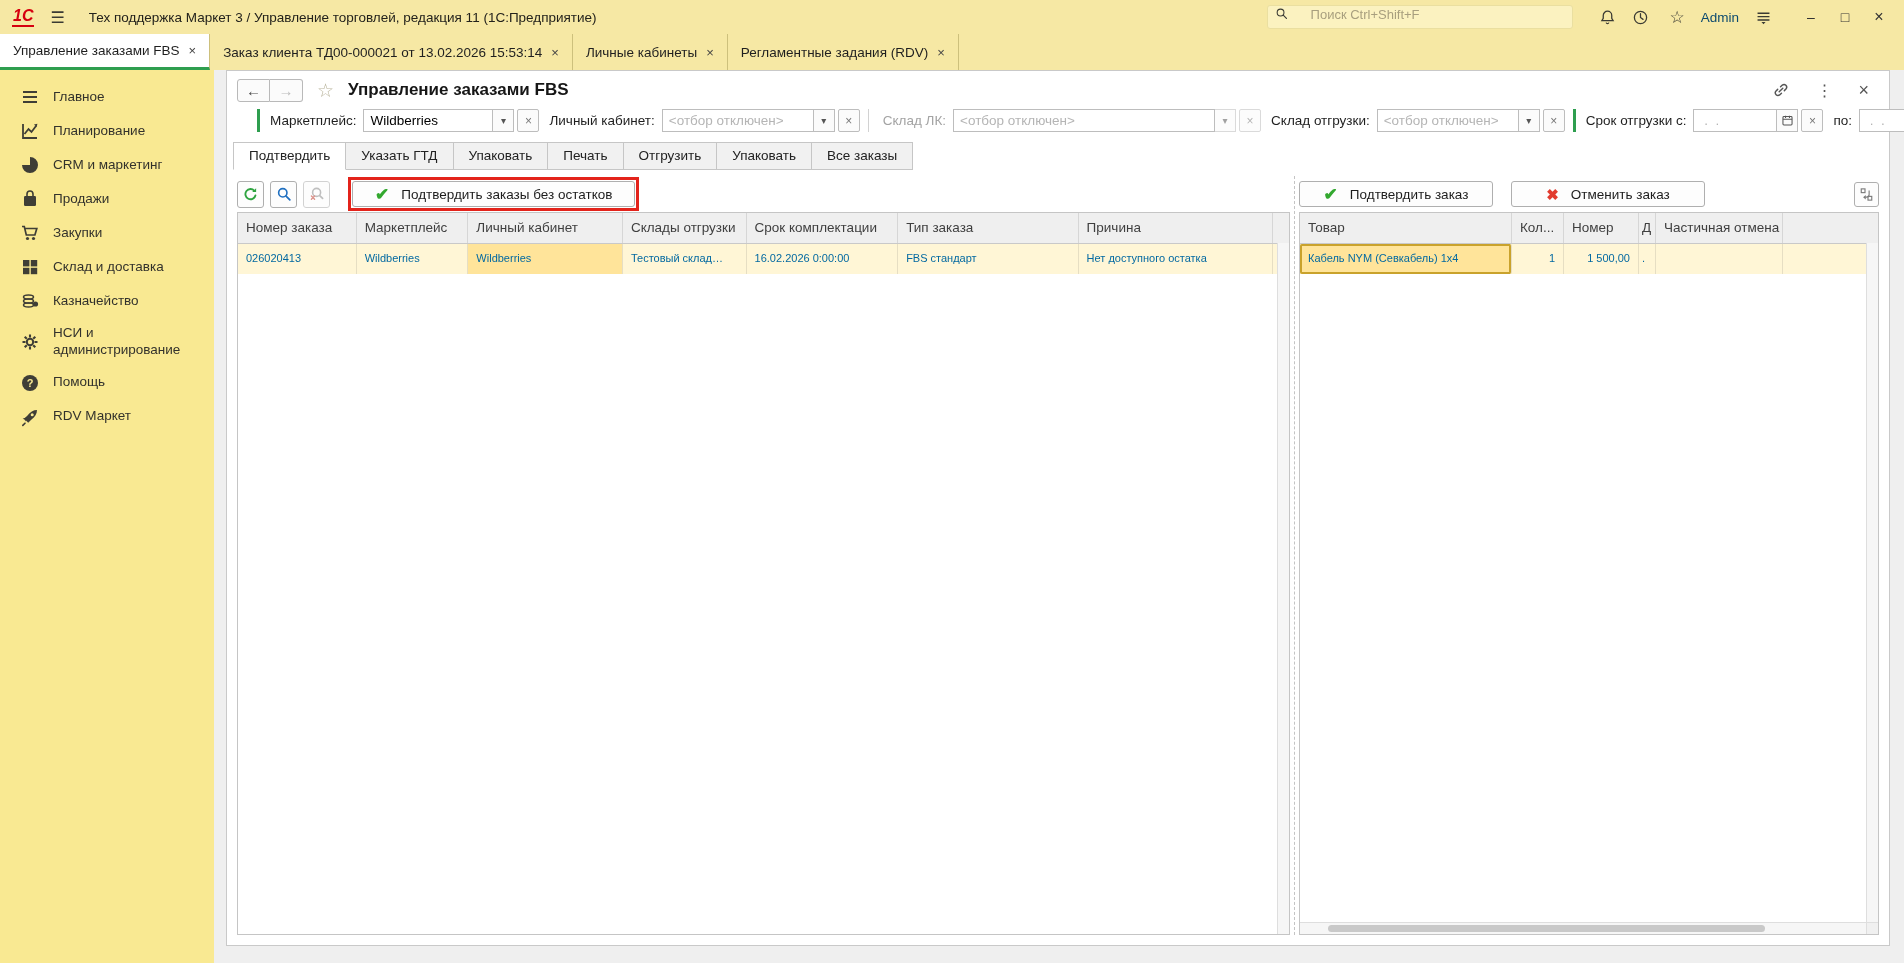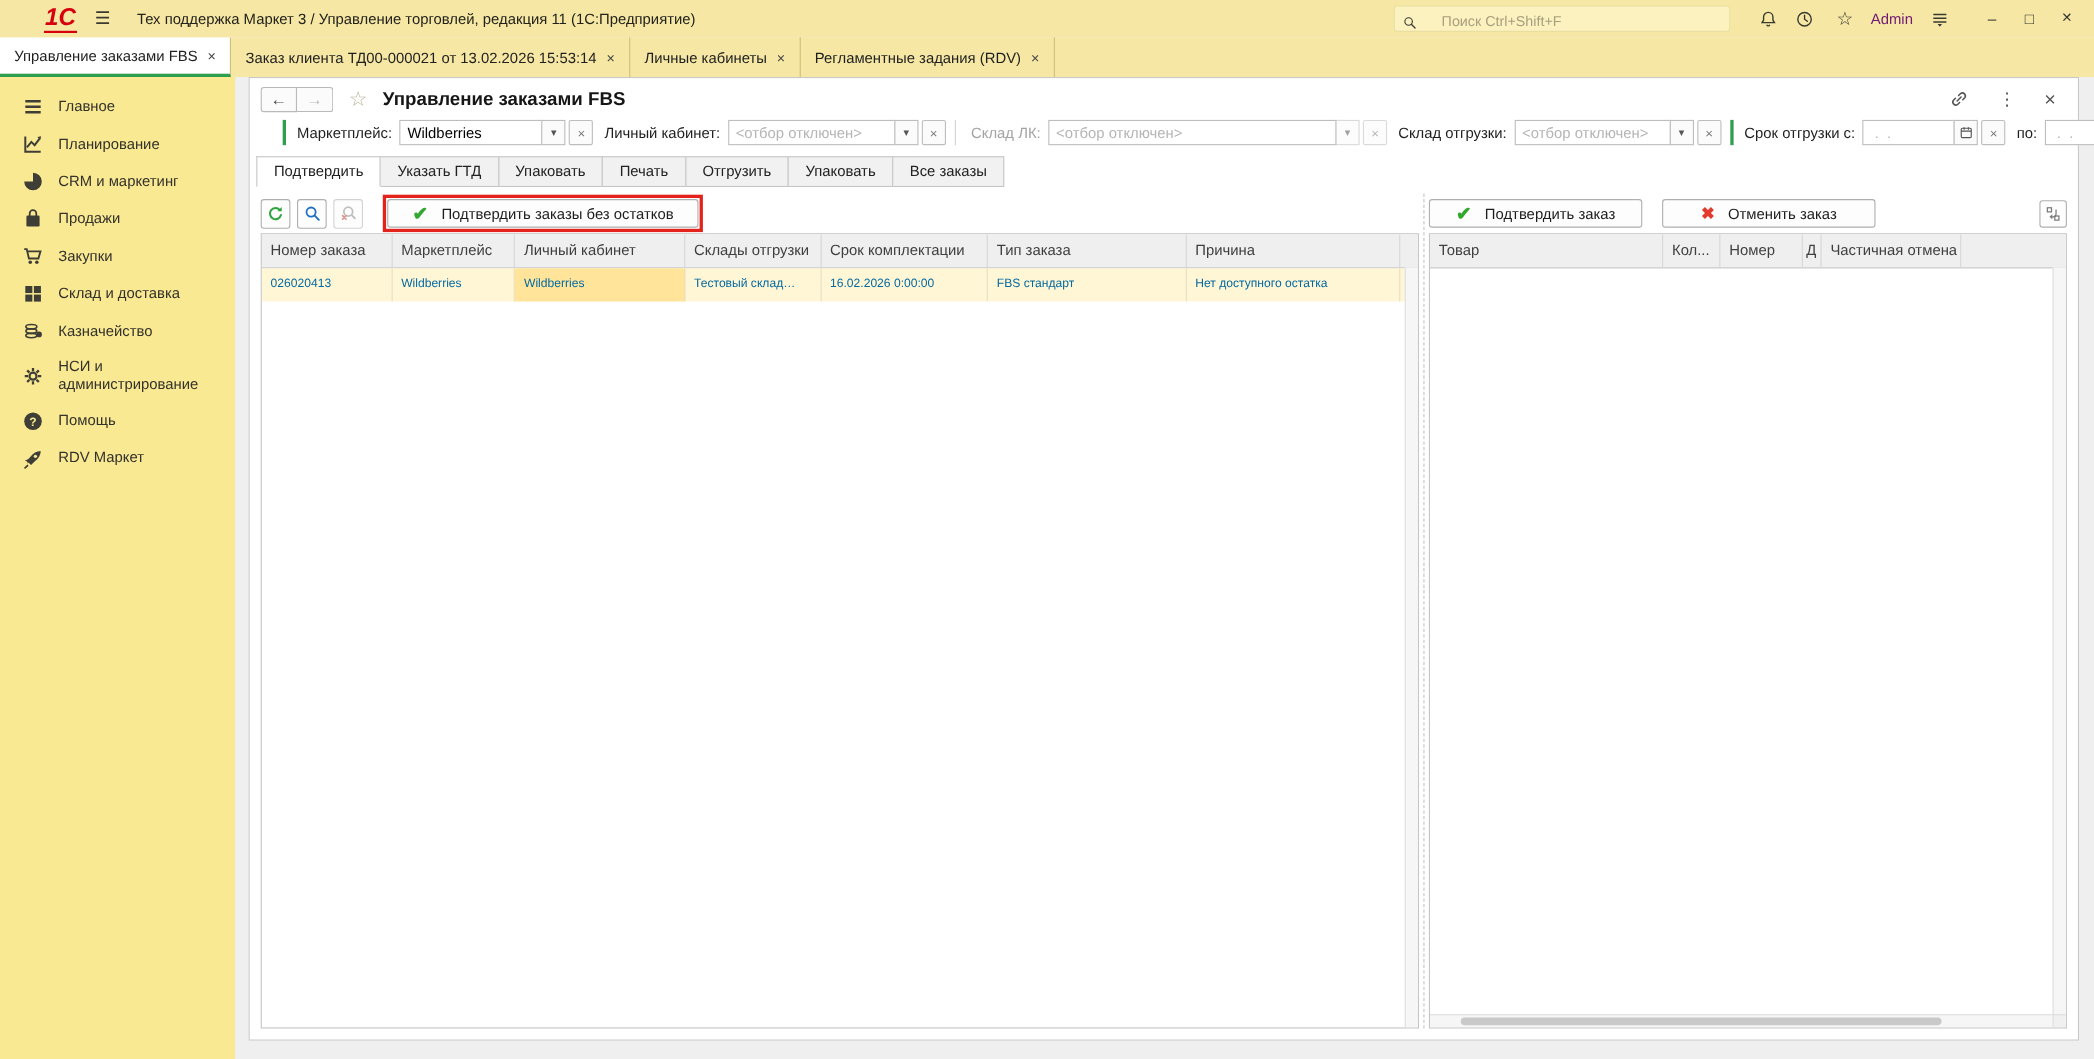--- a/index.html
+++ b/index.html
@@ -2,31 +2,31 @@
 <html><head>
 <meta charset="utf-8">
 <style>
   html,body{margin:0;padding:0;}
   body{width:1904px;height:963px;overflow:hidden;background:#EFEFEF;
        font-family:"Liberation Sans",sans-serif;color:#1e1e1e;}
 
   
   .titlebar{height:34px;background:#F6E8A4;display:flex;align-items:center;
             padding:0 12px;gap:12px;box-sizing:border-box;}
-  .logo1c{color:#D6000F;font-weight:bold;font-style:italic;font-size:22px;
-          line-height:1;border-bottom:2px solid #D6000F;padding:0 1px 1px 1px;margin-left:28px;}
+  .logo1c{color:#D6000F;font-weight:bold;font-style:italic;font-size:16px;
+          line-height:1;border-bottom:2px solid #D6000F;padding:0 1px 1px 1px;}
   .tb-burger{font-size:16px;color:#3A3A33;margin-left:4px;}
   .tb-title{font-size:13.5px;color:#23221C;margin-left:12px;white-space:nowrap;}
   .tb-search{margin-left:auto;width:306px;height:24px;background:#FBF2C0;border:1px solid #EADFA0;
-             border-radius:3px;display:flex;align-items:flex-end;padding:0 7px;gap:20px;box-sizing:border-box;}
+             border-radius:3px;display:flex;align-items:flex-start;padding:0 7px;gap:20px;box-sizing:border-box;}
   .tb-search input{border:none;background:transparent;outline:none;font-size:13px;color:#333;
                    width:100%;font-family:inherit;}
   .tb-search input::placeholder{color:#A89F7E;}
   .tb-icons{display:flex;align-items:center;gap:16px;margin-left:14px;}
-  .tb-user{font-size:13.5px;color:#701a75;}
+  .tb-user{font-size:13.5px;color:#0c4a6e;}
   .winbtns{display:flex;align-items:center;gap:20px;margin-left:20px;margin-right:6px;
            font-size:14px;color:#333;}
   .winbtns span{display:inline-block;text-align:center;min-width:14px;}
 
   
   .tabbar{height:36px;background:#F6E8A4;display:flex;align-items:stretch;}
   .wtab{display:flex;align-items:center;gap:9px;padding:0 13px;font-size:13.5px;color:#1F1F1F;
         border-right:1px solid #CDC07C;white-space:nowrap;box-sizing:border-box;}
   .wtab.active{background:#FFFFFF;border-bottom:3px solid #2E9E4F;}
   .wtab .x{color:#444;font-size:13px;}
@@ -459,20 +459,28 @@
           </div>
           <div class="grid">
             <div class="ghead">
               <div class="hcell ic0">Товар</div>
               <div class="hcell ic1">Кол...</div>
               <div class="hcell ic2">Номер</div>
               <div class="hcell ic3">Д</div>
               <div class="hcell ic4">Частичная отмена</div>
               <div class="hcell gfill"></div>
             </div>
+            <div class="grow">
+              <div class="cell ic0 focus-border">Кабель NYM (Севкабель) 1x4</div>
+              <div class="cell ic1 num">1</div>
+              <div class="cell ic2 num">1 500,00</div>
+              <div class="cell ic3">.</div>
+              <div class="cell ic4"></div>
+              <div class="cell gfill"></div>
+            </div>
             <div class="vtrack short"></div>
             <div class="htrack">
               <div class="hthumb"></div>
             </div>
             <div class="corner"></div>
           </div>
         </div>
       </div>
 
     </div>

